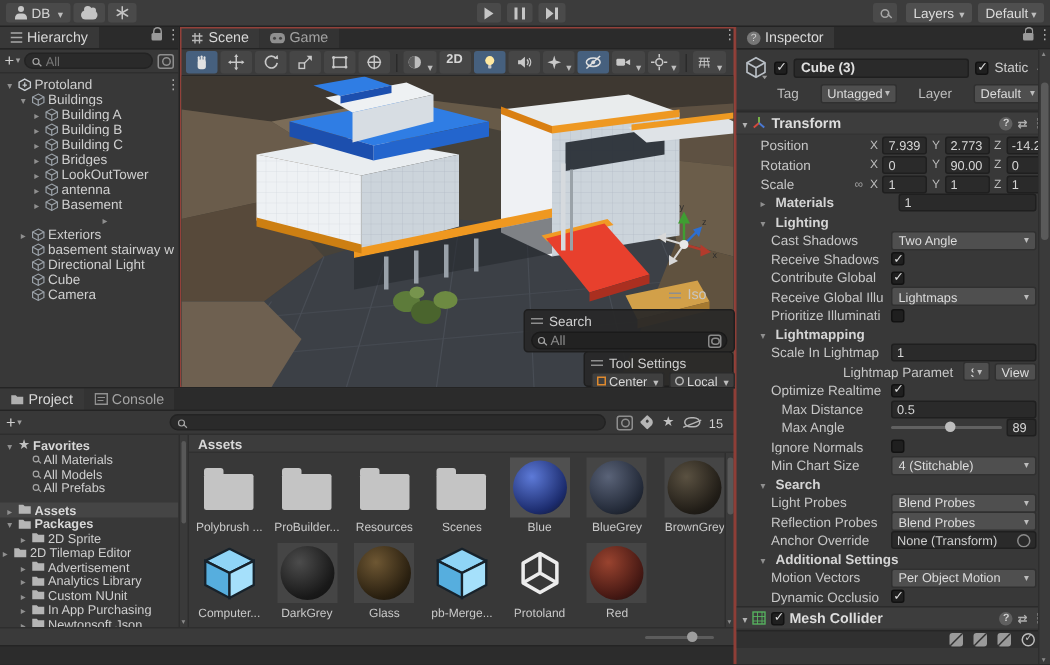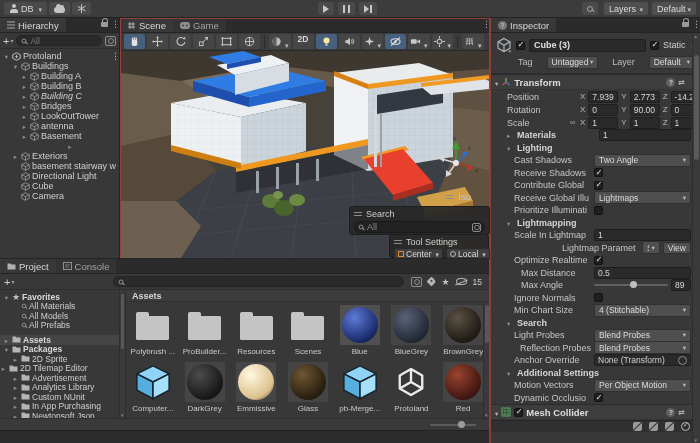--- a/index.html
+++ b/index.html
@@ -287,21 +287,21 @@
         <div class="trow" style="padding-left: 21px;">
           <span class="arrow closed"></span>
           <span class="ticon">
             <svg viewBox="0 0 10 10" width="9" height="9">
               <path d="M5 .8 9.2 3v4L5 9.2.8 7V3Z" fill="none" stroke="#9aa1a8" stroke-width=".9"></path>
               <path d="M.8 3 5 5.2 9.2 3M5 5.2V9.2" stroke="#9aa1a8" stroke-width=".9" fill="none"></path>
             </svg>
           </span>
           <span class="tlabel">Building B</span>
         </div>
-        <div class="trow" style="padding-left: 21px; font-style: italic;">
+        <div class="trow" style="padding-left: 21px;">
           <span class="arrow closed"></span>
           <span class="ticon">
             <svg viewBox="0 0 10 10" width="9" height="9">
               <path d="M5 .8 9.2 3v4L5 9.2.8 7V3Z" fill="none" stroke="#9aa1a8" stroke-width=".9"></path>
               <path d="M.8 3 5 5.2 9.2 3M5 5.2V9.2" stroke="#9aa1a8" stroke-width=".9" fill="none"></path>
             </svg>
           </span>
           <span class="tlabel">Building C</span>
         </div>
         <div class="trow" style="padding-left: 21px;">
@@ -871,21 +871,21 @@
         </div>
         <div class="irow">
           <span class="lbl" style="padding-left: 7px;">Light Probes</span>
           <span class="ctrl">
             <span class="dd" style="flex: 1 1 0%;">
               <i>Blend Probes</i>
             </span>
           </span>
         </div>
         <div class="irow">
-          <span class="lbl" style="padding-left: 7px; text-align: right;">Reflection Probes</span>
+          <span class="lbl" style="padding-left: 7px;">Reflection Probes</span>
           <span class="ctrl">
             <span class="dd" style="flex: 1 1 0%;">
               <i>Blend Probes</i>
             </span>
           </span>
         </div>
         <div class="irow">
           <span class="lbl" style="padding-left: 7px;">Anchor Override</span>
           <span class="ctrl">
             <span class="objf">None (Transform)</span>
@@ -1140,26 +1140,20 @@
               <div class="alabel">Computer...</div>
             </div>
             <div class="acell">
               <div class="athumbbox mat">
                 <span class="sphere" style="background: radial-gradient(circle at 35% 30%, rgb(76, 76, 76), rgb(25, 25, 25) 68%, rgb(12, 12, 12) 105%);"></span>
               </div>
               <div class="alabel">DarkGrey</div>
             </div>
             <div class="acell">
               <div class="athumbbox mat">
-                <span class="sphere" style="background: radial-gradient(circle at 35% 30%, rgb(255, 248, 224), rgb(220, 193, 141) 68%, rgb(12, 12, 12) 105%);"></span>
-              </div>
-              <div class="alabel">Emmissive</div>
-            </div>
-            <div class="acell">
-              <div class="athumbbox mat">
                 <span class="sphere" style="background: radial-gradient(circle at 35% 30%, rgb(110, 87, 51), rgb(42, 32, 16) 68%, rgb(12, 12, 12) 105%);"></span>
               </div>
               <div class="alabel">Glass</div>
             </div>
             <div class="acell">
               <div class="athumbbox">
                 <svg viewBox="0 0 40 40" width="38" height="38">
                   <polygon points="20,3 37,11.5 20,20 3,11.5" fill="#8fd4f6" stroke="#17222b" stroke-width="1.6" stroke-linejoin="round"></polygon>
                   <polygon points="3,11.5 20,20 20,37.5 3,28.5" fill="#56aede" stroke="#17222b" stroke-width="1.6"></polygon>
                   <polygon points="37,11.5 20,20 20,37.5 37,28.5" fill="#a5e0fb" stroke="#17222b" stroke-width="1.6"></polygon>

